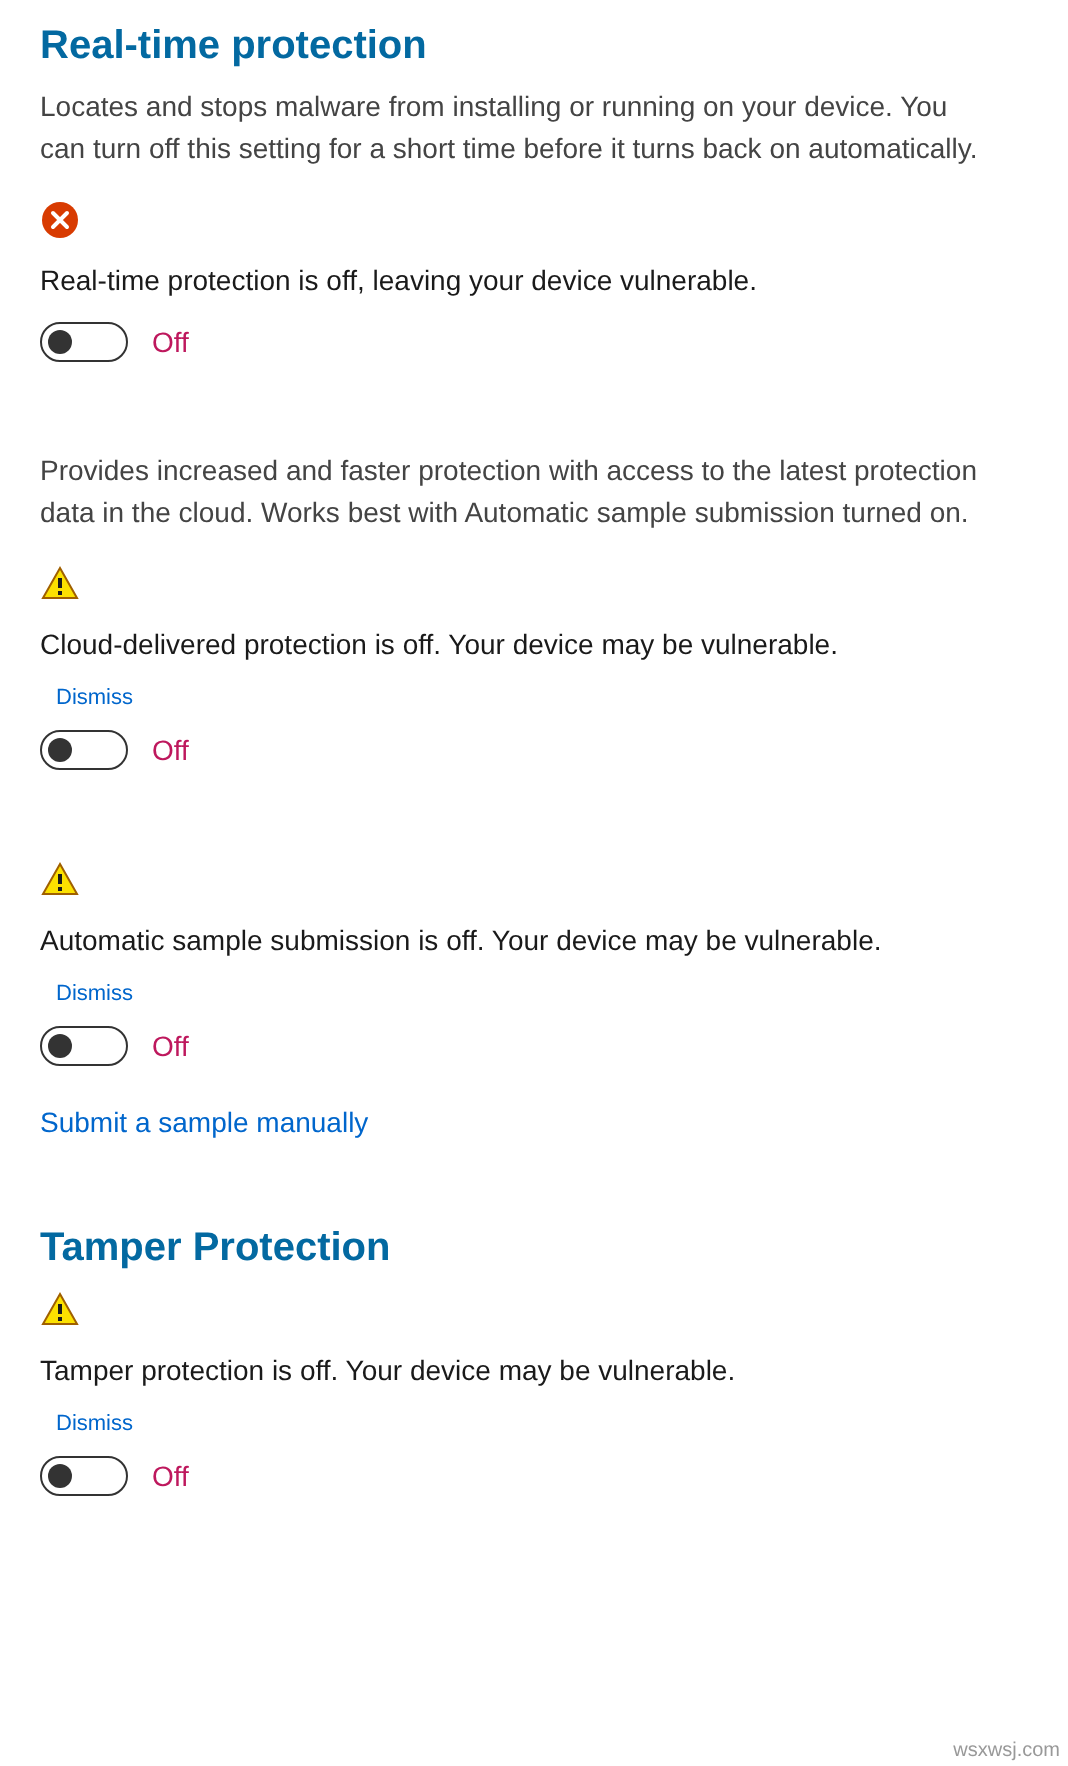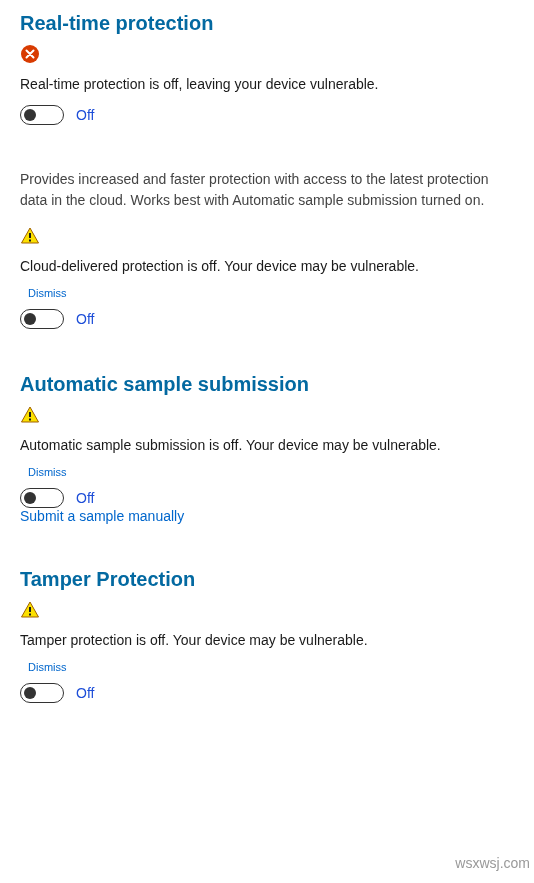--- a/index.html
+++ b/index.html
@@ -53,38 +53,40 @@
       cursor: pointer;
     }
     .toggle::after {
       content: "";
       position: absolute;
       left: 3px; top: 3px;
       width: 12px; height: 12px;
       background: #333;
       border-radius: 50%;
     }
-    .toggle-label { color: #1d4ed8; }
+    .toggle-label { color: #be185d; }
     .link {
       color: #0066cc;
       cursor: pointer;
+      margin-top: 20px;
       display: inline-block;
     }
     .watermark {
       position: fixed;
-      bottom: 12px; right: 4px;
-      font-size: 14px;
+      bottom: 2px; right: 4px;
+      font-size: 10px;
       color: #999;
     }
   </style>
 </head>
 <body>
 
 <div class="section">
   <h2>Real-time protection</h2>
+  <p class="desc">Locates and stops malware from installing or running on your device. You can turn off this setting for a short time before it turns back on automatically.</p>
   <div class="alert-row">
     <svg class="alert-icon" viewBox="0 0 20 20">
       <circle cx="10" cy="10" r="9" fill="#d83b01"></circle>
       <path d="M6.5 6.5 L13.5 13.5 M13.5 6.5 L6.5 13.5" stroke="#fff" stroke-width="2" stroke-linecap="round"></path>
     </svg>
     <span class="alert-text">Real-time protection is off, leaving your device vulnerable.</span>
   </div>
   <div class="toggle-row">
     <div class="toggle" role="switch" aria-checked="false"></div>
     <span class="toggle-label">Off</span>
@@ -102,21 +104,20 @@
     <span class="alert-text">Cloud-delivered protection is off. Your device may be vulnerable.</span>
     <span class="dismiss">Dismiss</span>
   </div>
   <div class="toggle-row">
     <div class="toggle" role="switch" aria-checked="false"></div>
     <span class="toggle-label">Off</span>
   </div>
 </div>
 
 <div class="section">
-  <h2>Automatic sample submission</h2>
   <div class="alert-row">
     <svg class="alert-icon" viewBox="0 0 20 20">
       <path d="M10 2 L18.5 17 L1.5 17 Z" fill="#fce100" stroke="#a06000" stroke-width="1"></path>
       <rect x="9" y="7" width="2" height="5" fill="#1a1a1a"></rect>
       <rect x="9" y="13.5" width="2" height="2" fill="#1a1a1a"></rect>
     </svg>
     <span class="alert-text">Automatic sample submission is off. Your device may be vulnerable.</span>
     <span class="dismiss">Dismiss</span>
   </div>
   <div class="toggle-row">

